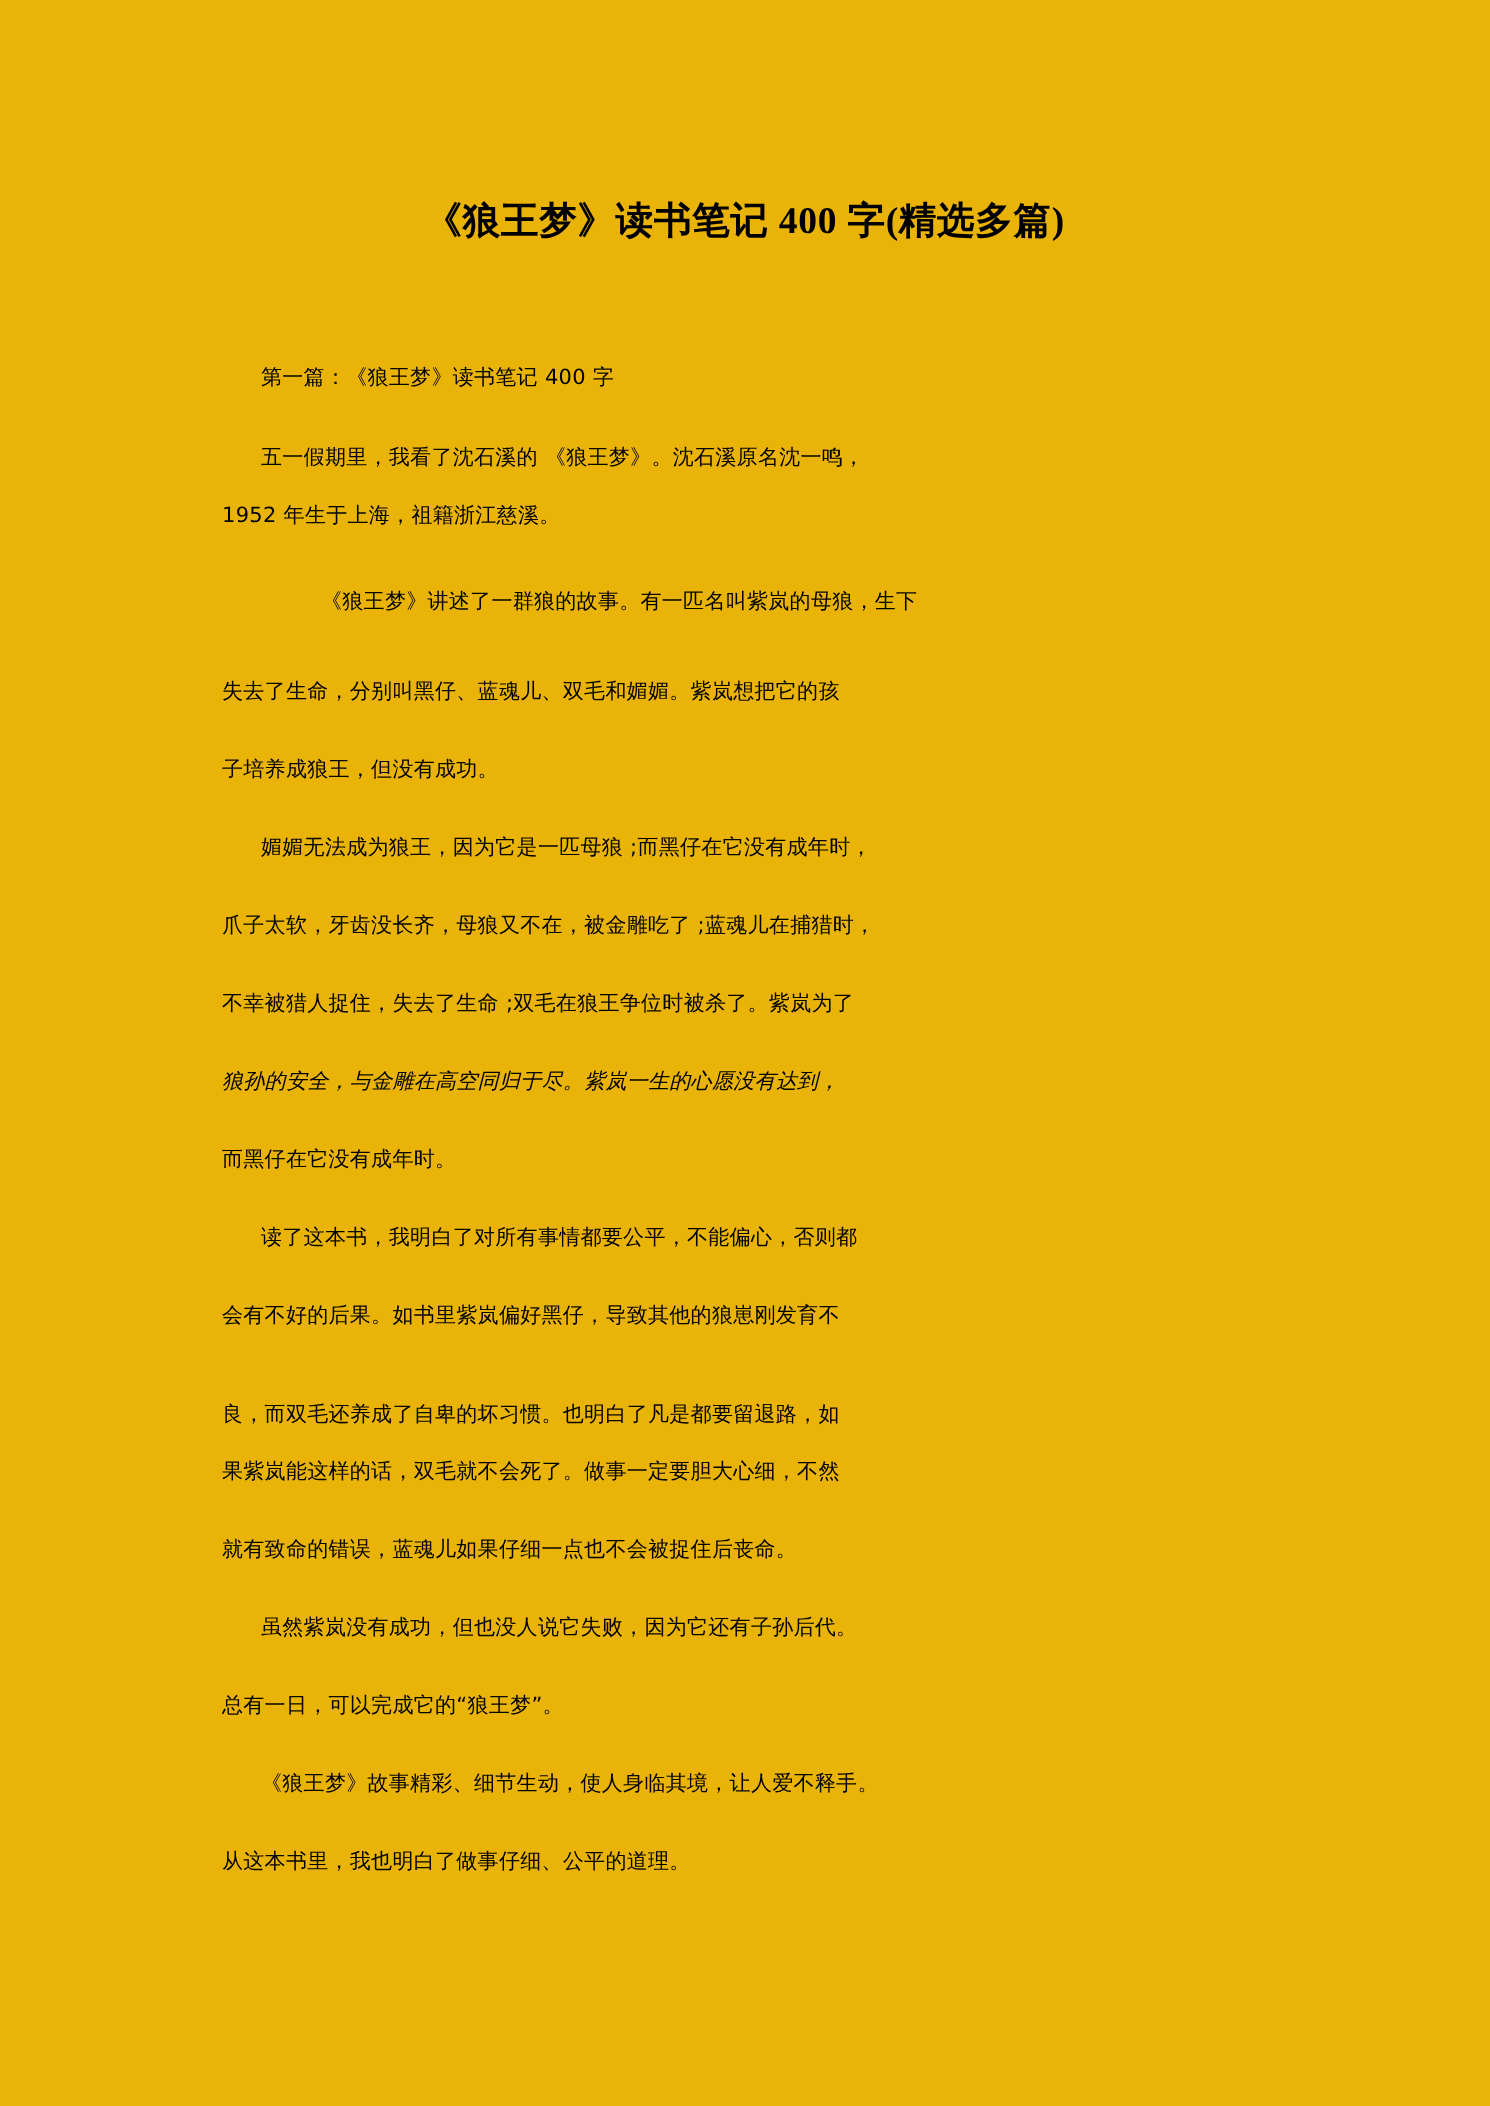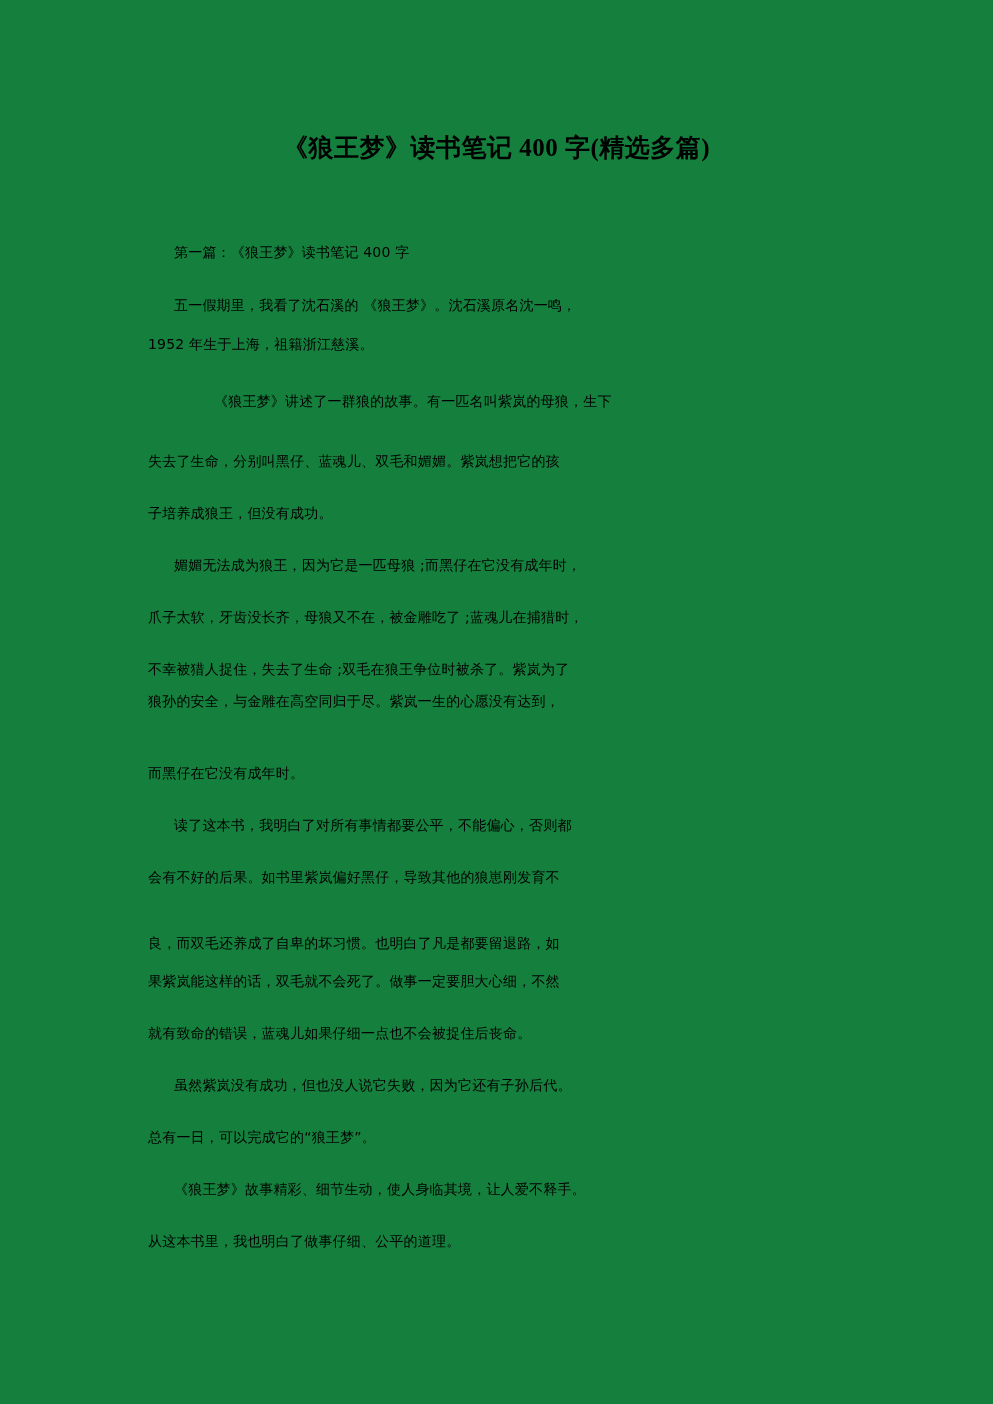--- a/index.html
+++ b/index.html
@@ -13,21 +13,21 @@
       position: relative;
       overflow: hidden;
       font-family: "DejaVu Serif", "Liberation Serif", serif;
       color: #000000;
     }
     .page {
       position: absolute;
       left: 0; top: 0;
       width: 993px;
       height: 1404px;
-      background: #15803d;
+      background: #eab308;
     }
     .title {
       position: absolute;
       left: 0;
       width: 993px;
       top: 128px;
       text-align: center;
       font-family: "Liberation Serif", "DejaVu Serif", serif;
       font-weight: bold;
       font-size: 25px;
@@ -58,21 +58,21 @@
   <div class="line indent" style="top:290px;">五一假期里，我看了沈石溪的 《狼王梦》。沈石溪原名沈一鸣，</div>
   <div class="line" style="top:329px;">1952 年生于上海，祖籍浙江慈溪。</div>
 
   <div class="line indent" style="top:386px;margin-left:40px;">《狼王梦》讲述了一群狼的故事。有一匹名叫紫岚的母狼，生下</div>
   <div class="line" style="top:446px;">失去了生命，分别叫黑仔、蓝魂儿、双毛和媚媚。紫岚想把它的孩</div>
   <div class="line" style="top:498px;">子培养成狼王，但没有成功。</div>
 
   <div class="line indent" style="top:550px;">媚媚无法成为狼王，因为它是一匹母狼 ;而黑仔在它没有成年时，</div>
   <div class="line" style="top:602px;">爪子太软，牙齿没长齐，母狼又不在，被金雕吃了 ;蓝魂儿在捕猎时，</div>
   <div class="line" style="top:654px;">不幸被猎人捉住，失去了生命 ;双毛在狼王争位时被杀了。紫岚为了</div>
-  <div class="line" style="top:686px;">狼孙的安全，与金雕在高空同归于尽。紫岚一生的心愿没有达到，</div>
+  <div class="line" style="top:706px;font-style:italic;">狼孙的安全，与金雕在高空同归于尽。紫岚一生的心愿没有达到，</div>
   <div class="line" style="top:758px;">而黑仔在它没有成年时。</div>
 
   <div class="line indent" style="top:810px;">读了这本书，我明白了对所有事情都要公平，不能偏心，否则都</div>
   <div class="line" style="top:862px;">会有不好的后果。如书里紫岚偏好黑仔，导致其他的狼崽刚发育不</div>
   <div class="line" style="top:928px;">良，而双毛还养成了自卑的坏习惯。也明白了凡是都要留退路，如</div>
   <div class="line" style="top:966px;">果紫岚能这样的话，双毛就不会死了。做事一定要胆大心细，不然</div>
   <div class="line" style="top:1018px;">就有致命的错误，蓝魂儿如果仔细一点也不会被捉住后丧命。</div>
 
   <div class="line indent" style="top:1070px;">虽然紫岚没有成功，但也没人说它失败，因为它还有子孙后代。</div>
   <div class="line" style="top:1122px;">总有一日，可以完成它的“狼王梦”。</div>

